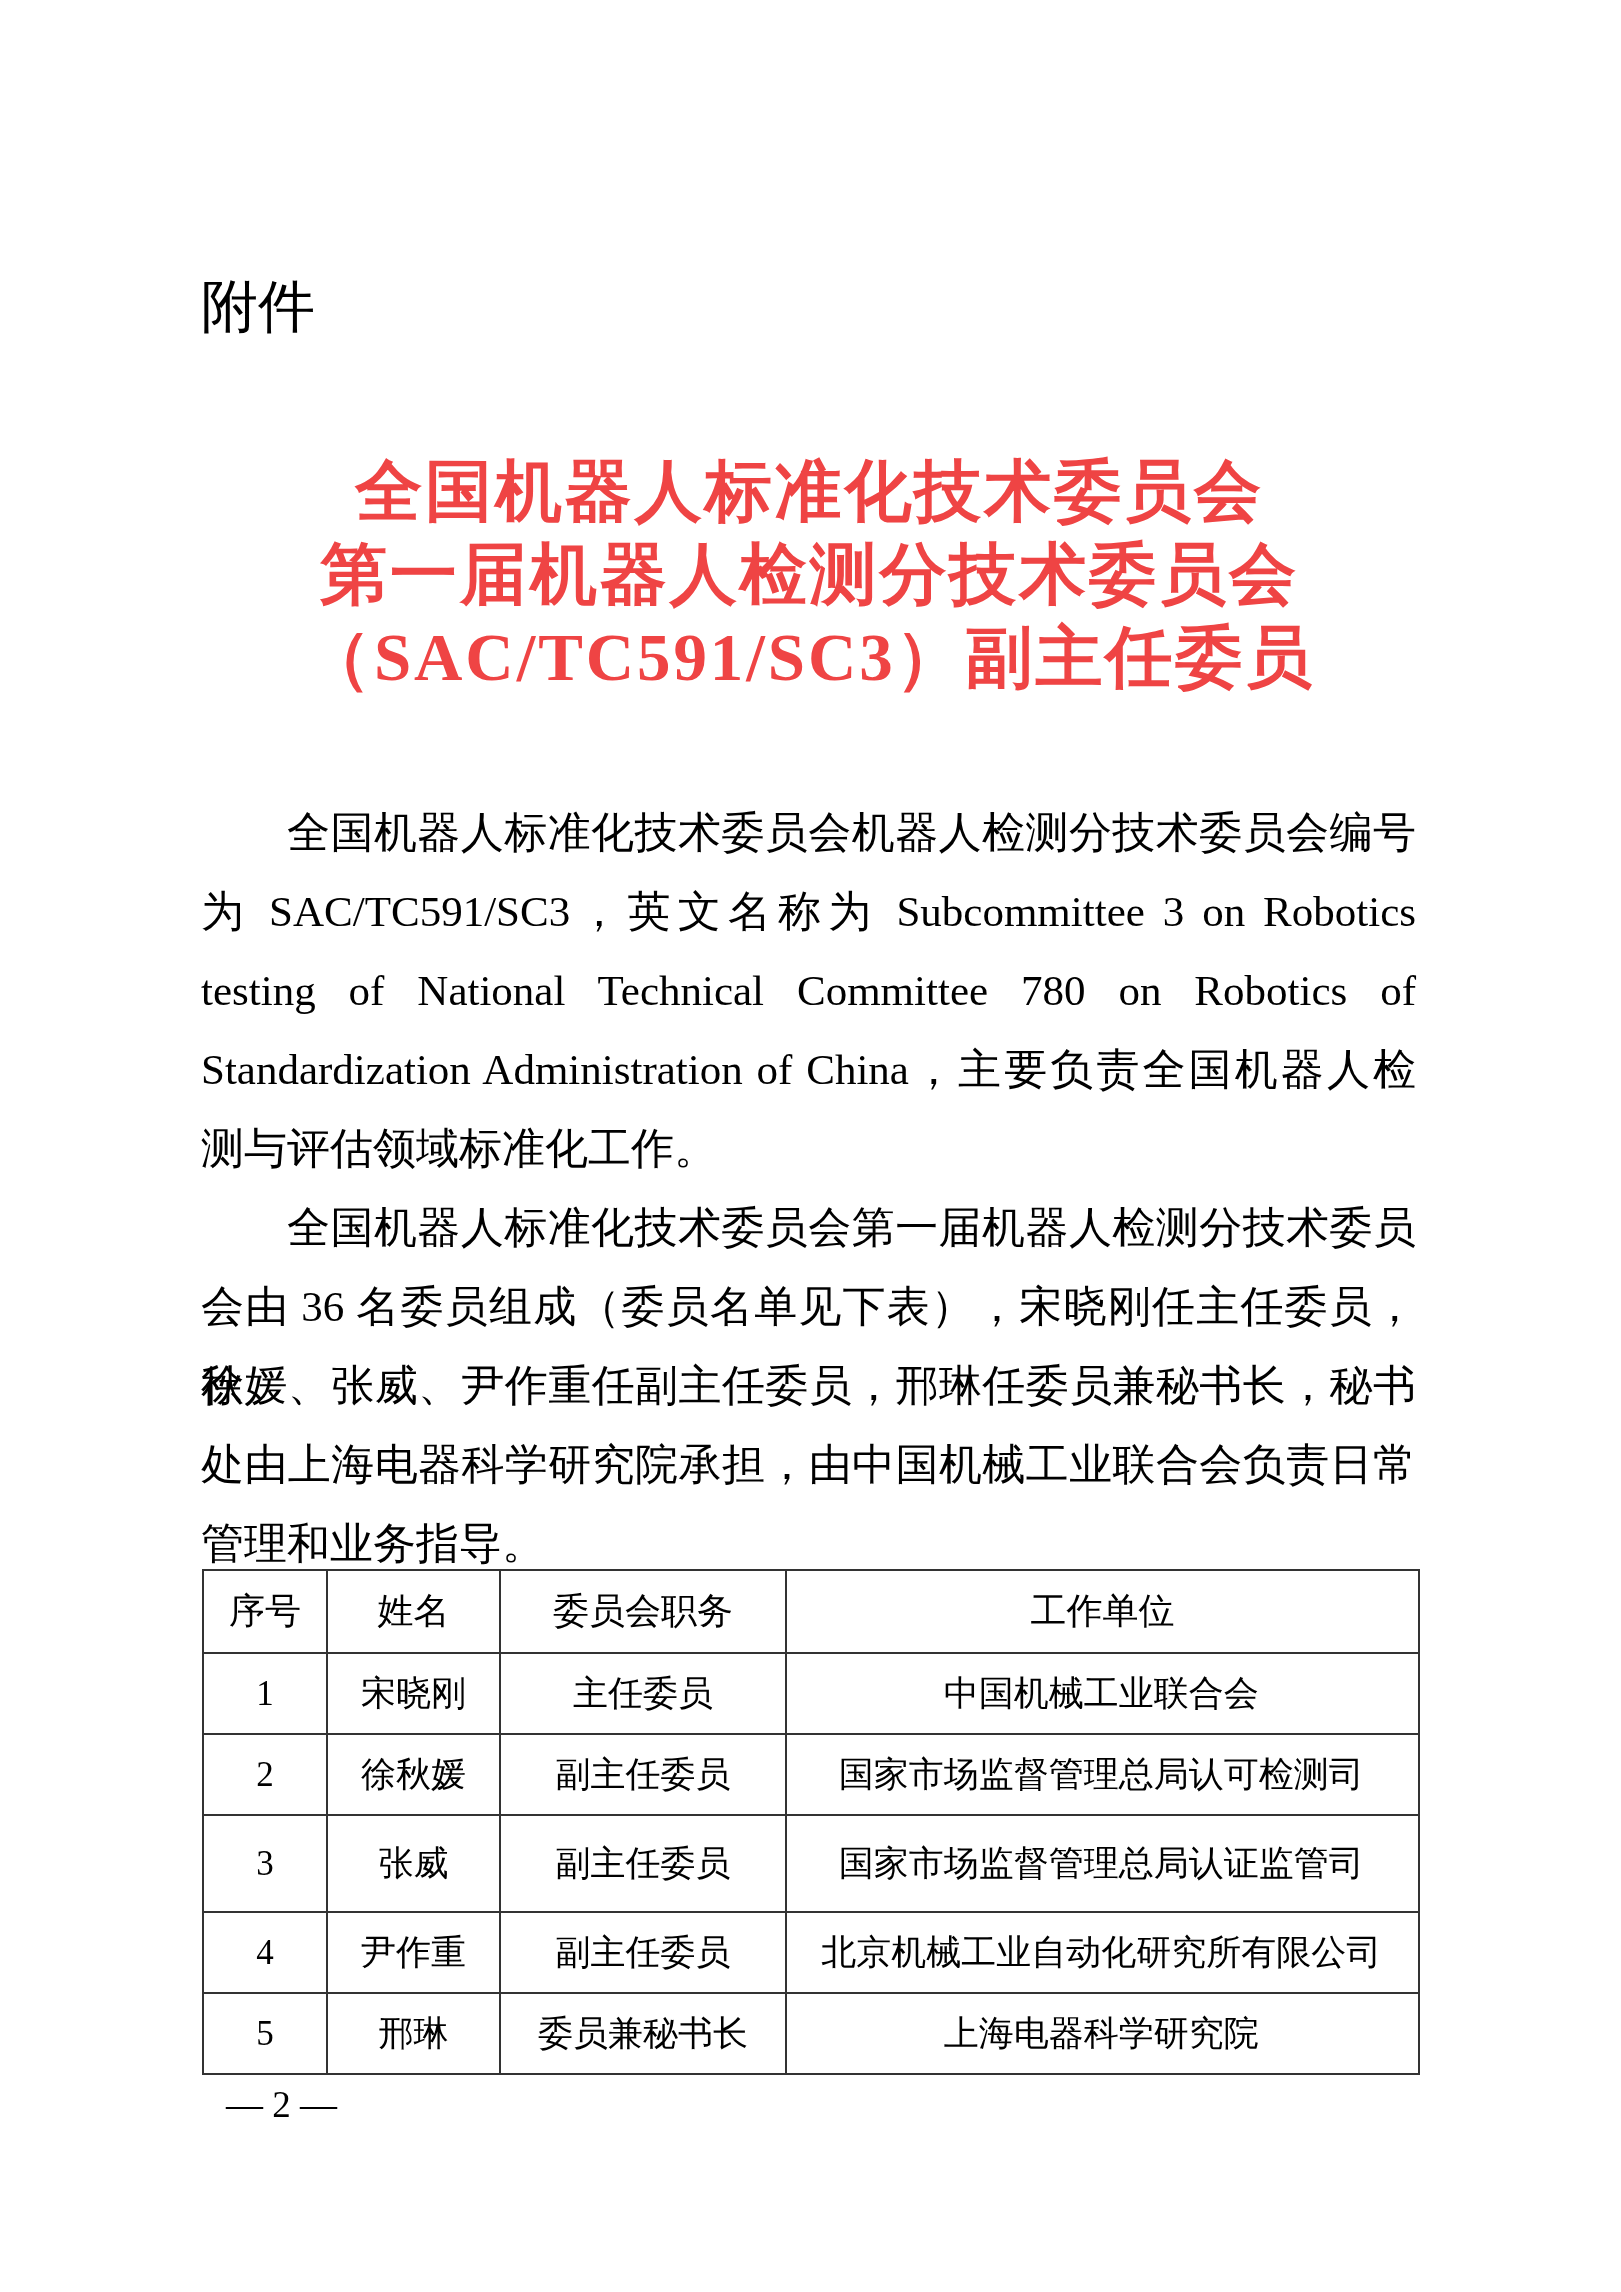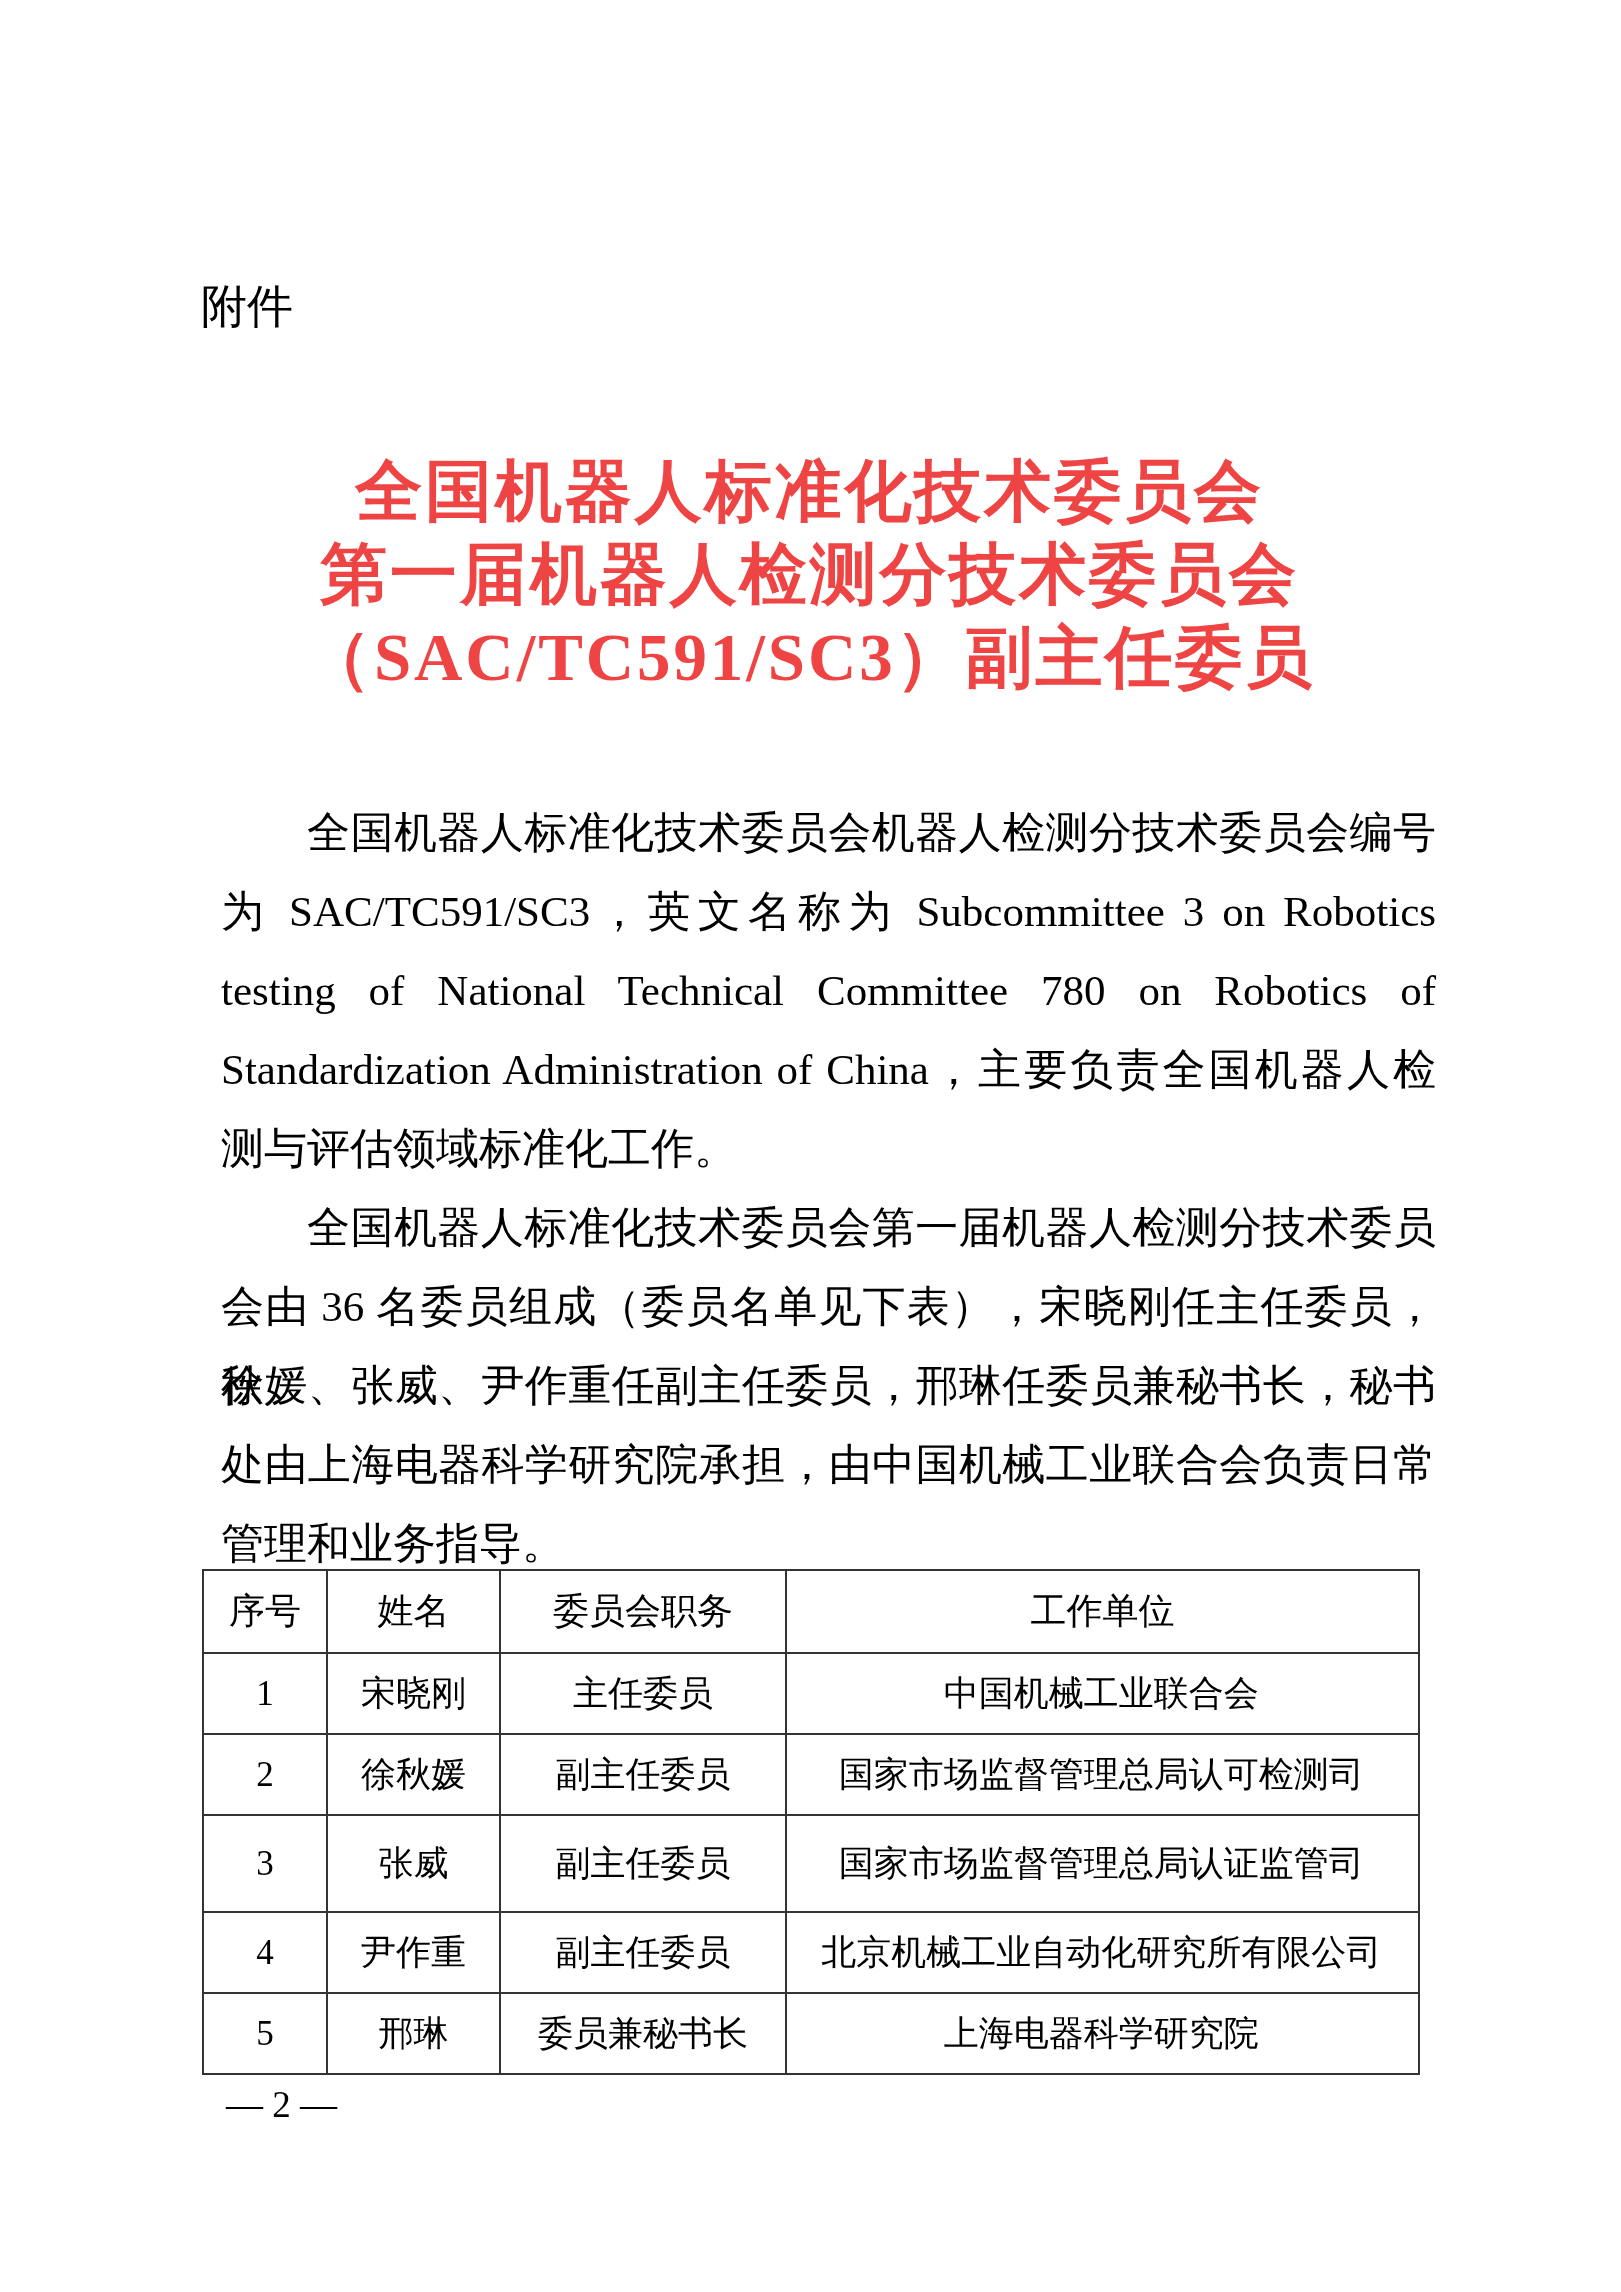--- a/index.html
+++ b/index.html
@@ -13,21 +13,21 @@
     height: 2293px;
     background: #ffffff;
     overflow: hidden;
     color: #0a0a0a;
   }
   .attachment {
     position: absolute;
     left: 201px;
     top: 282px;
     font-family: "Liberation Sans", "DejaVu Sans", sans-serif;
-    font-size: 46px;
+    font-size: 57px;
     line-height: 49px;
     color: #000;
   }
   .doc-title {
     position: absolute;
     left: 202px;
     top: 450px;
     width: 1215px;
     text-align: center;
     font-family: "Liberation Serif", "DejaVu Serif", serif;
@@ -38,21 +38,20 @@
     color: #ef4444;
   }
   .body-text {
     position: absolute;
     left: 201px;
     top: 793px;
     width: 1215px;
     font-family: "Liberation Serif", "DejaVu Serif", serif;
     font-size: 43px;
     color: #000;
-    margin-left: 20px;
   }
   .body-text .line {
     height: 79px;
     line-height: 79px;
     white-space: normal;
   }
   .line.just {
     text-align: justify;
     text-align-last: justify;
     -moz-text-align-last: justify;

